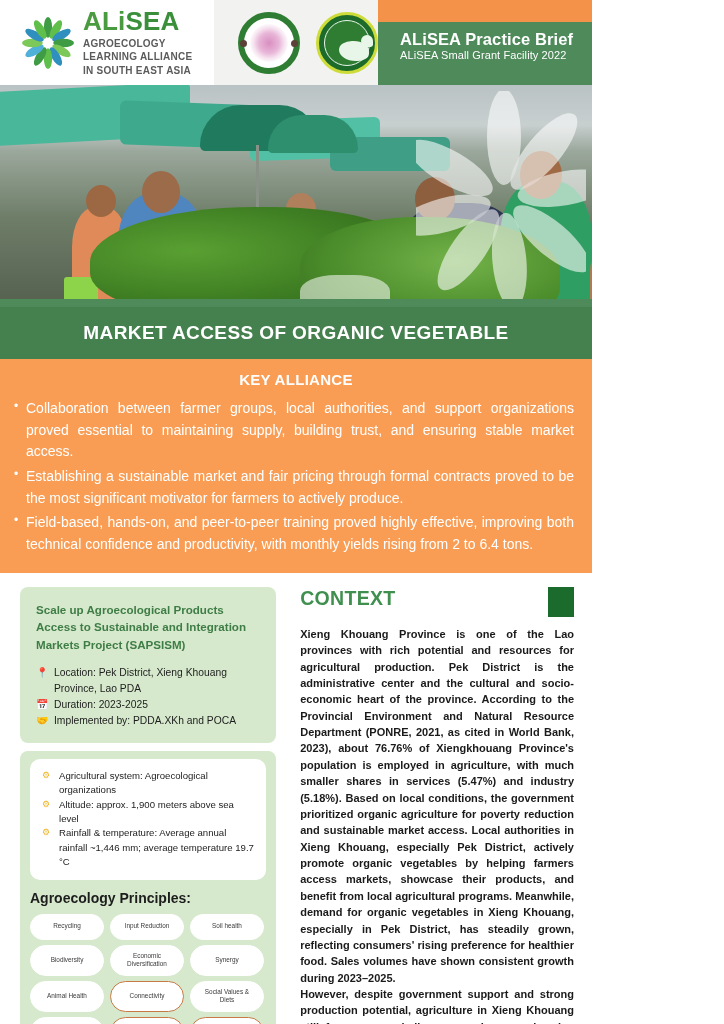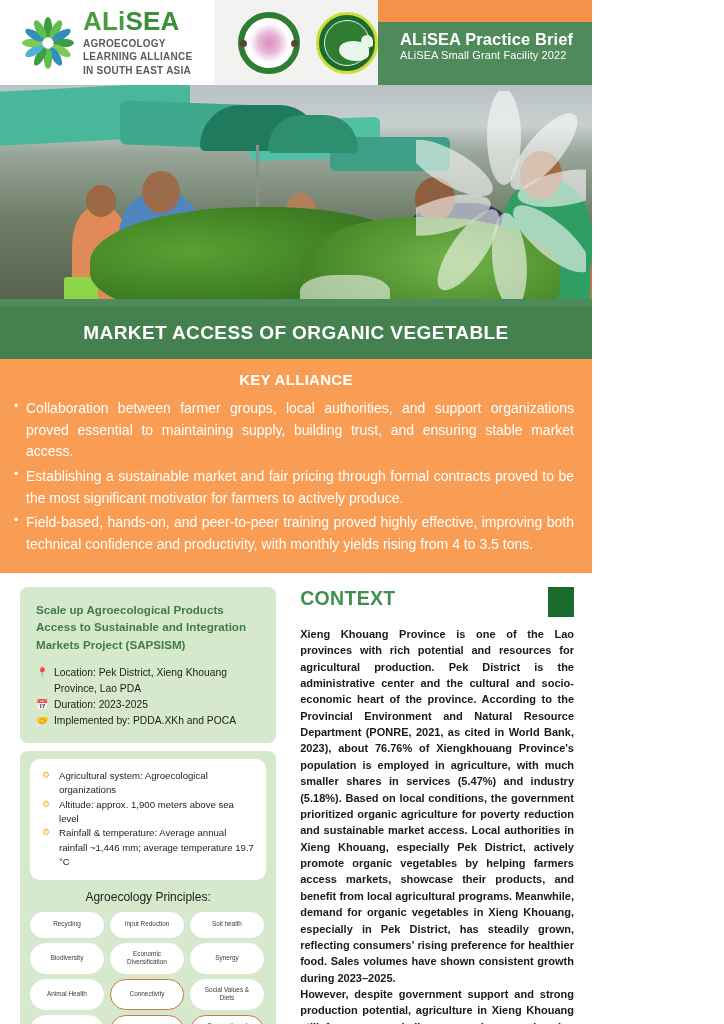--- a/index.html
+++ b/index.html
@@ -134,21 +134,21 @@
   .proj-title { color: #3f7d46; font-weight: bold; font-size: 11.6px; line-height: 1.5; }
   .proj-list { margin-top: 12px; }
   .proj-row { display: flex; align-items: flex-start; gap: 6px; font-size: 10.3px; color: #1d1d1d; line-height: 1.55; }
   .ic { width: 12px; flex: none; text-align: center; font-size: 10px; line-height: 1.55; }
 
   .white-box { background: #fff; border-radius: 10px; margin: 10px 0 0 0; padding: 10px 12px; }
   .wb-row { display: flex; align-items: flex-start; gap: 6px; font-size: 9.6px; line-height: 1.5; color: #1d1d1d; }
   .wb-row .gear { color: #f0b429; font-size: 9px; flex: none; width: 11px; }
 
   .green-panel { background: #d6e9cd; border-radius: 8px; margin-top: 8px; padding: 8px 8px 10px; }
-  .panel-title { text-align: center; font-weight: normal; font-size: 12px; color: #1d1d1d; margin: 2px 0 8px; }
+  .panel-title { font-weight: bold; font-size: 14px; color: #1d1d1d; margin: 2px 0 8px; }
   .chips { display: flex; flex-wrap: wrap; gap: 5px 6px; }
   .chip {
     background: #ffffff; border-radius: 20px; border: 1px solid #ffffff;
     font-size: 6.4px; color: #3a3a3a; text-align: center;
     padding: 6px 6px; line-height: 1.35; display: flex; align-items: center;
     justify-content: center; min-height: 26px;
   }
   .chip.hl { border: 1.3px solid #c87a46; }
   .divider { height: 1px; background: #ffffff; margin: 9px 4px 0; }
 
@@ -301,21 +301,21 @@
     <div class="photo-base"></div>
   </div>
 
   <div class="title-band">MARKET ACCESS OF ORGANIC VEGETABLE</div>
 
   <div class="kt">
     <div class="kt-title">KEY ALLIANCE</div>
     <ul>
       <li>Collaboration between farmer groups, local authorities, and support organizations proved essential to maintaining supply, building trust, and ensuring stable market access.</li>
       <li>Establishing a sustainable market and fair pricing through formal contracts proved to be the most significant motivator for farmers to actively produce.</li>
-      <li>Field-based, hands-on, and peer-to-peer training proved highly effective, improving both technical confidence and productivity, with monthly yields rising from 4 to 3.5 tons.</li>
+      <li>Field-based, hands-on, and peer-to-peer training proved highly effective, improving both technical confidence and productivity, with monthly yields rising from 2 to 6.4 tons.</li>
     </ul>
   </div>
 
   <div class="body">
 
     <div class="col-left">
 
       <div class="proj-box">
         <div class="proj-title">Scale up Agroecological Products Access to Sustainable and Integration Markets Project (SAPSISM)</div>
         <div class="proj-list">

